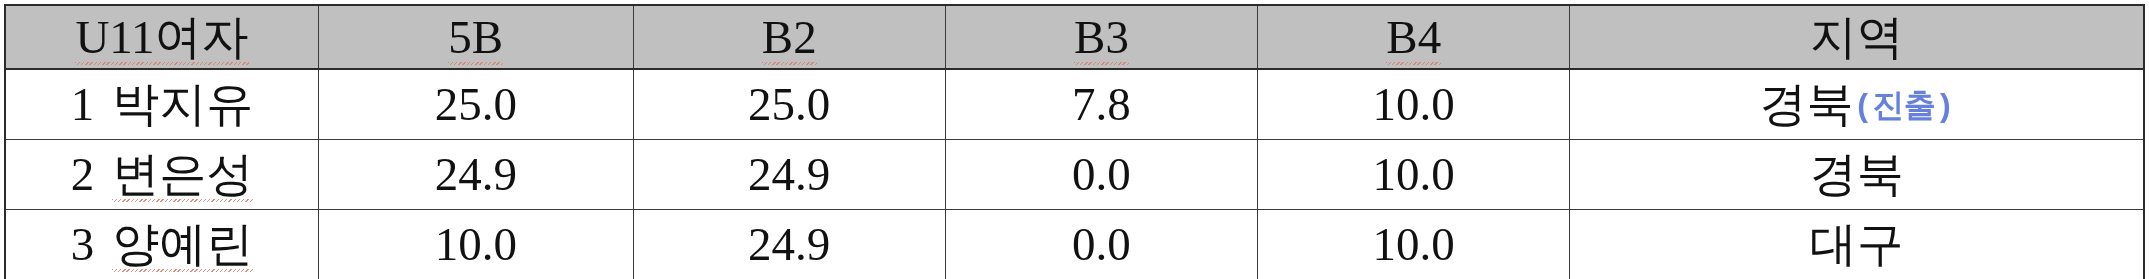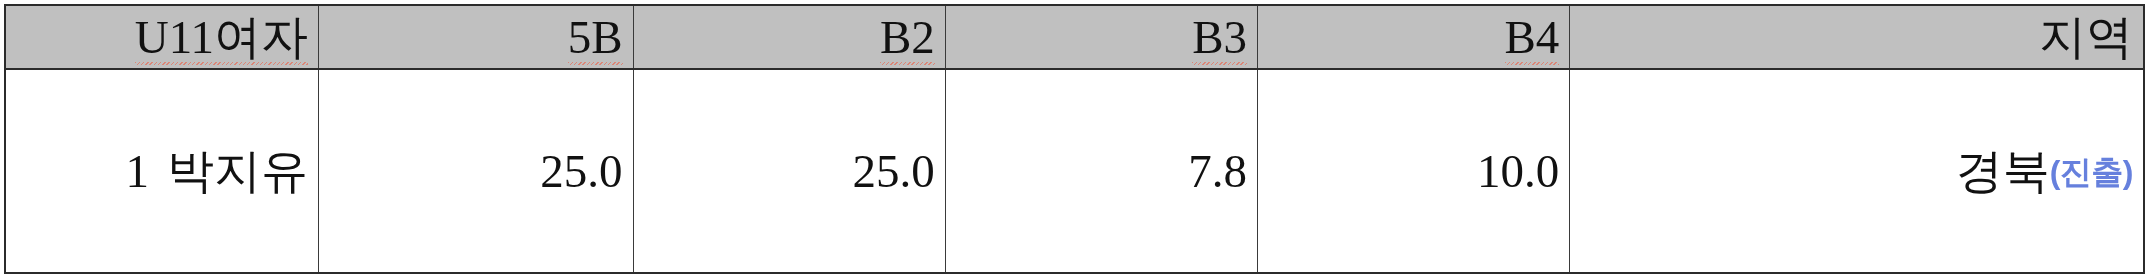--- a/index.html
+++ b/index.html
@@ -36,21 +36,21 @@
   table.results col.c-b1     { width: 262px; }
   table.results col.c-b2     { width: 260px; }
   table.results col.c-b3     { width: 260px; }
   table.results col.c-b4     { width: 260px; }
   table.results col.c-region { width: 478px; }
 
   table.results th,
   table.results td {
     border: 1px solid #3a3a3a;
     padding: 0 10px;
-    text-align: right;
+    text-align: center;
     vertical-align: middle;
     white-space: nowrap;
     overflow: hidden;
     line-height: 1.0;
   }
 
   table.results thead th {
     background: #c0c0c0;
     height: 62px;
     font-weight: normal;
@@ -93,21 +93,21 @@
 
   .rank {
     display: inline-block;
     margin-right: 18px;
   }
 
   .qualify {
     color: #6680dd;
     font-size: 32px;
     font-weight: bold;
-    font-family: Liberation Sans, sans-serif;
+    font-family: Liberation Mono, monospace;
     vertical-align: 4px;
     letter-spacing: -0.5px;
   }
 </style>
 </head>
 <body>
 
 <div class="table-wrap">
   <table class="results">
     <colgroup>
@@ -158,17 +158,61 @@
           <span class="cell-inner">7.8</span>
         </td>
         <td>
           <span class="cell-inner">10.0</span>
         </td>
         <td>
           <span class="cell-inner"><span>경북</span><span class="qualify">(진출)</span></span>
         </td>
       </tr>
 
-
+      <tr>
+        <td>
+          <span class="cell-inner">
+            <span class="rank">2</span><span class="spell">변은성</span>
+          </span>
+        </td>
+        <td>
+          <span class="cell-inner">24.9</span>
+        </td>
+        <td>
+          <span class="cell-inner">24.9</span>
+        </td>
+        <td>
+          <span class="cell-inner">0.0</span>
+        </td>
+        <td>
+          <span class="cell-inner">10.0</span>
+        </td>
+        <td>
+          <span class="cell-inner"><span>경북</span><span class="qualify"></span></span>
+        </td>
+      </tr>
+
+      <tr>
+        <td>
+          <span class="cell-inner">
+            <span class="rank">3</span><span class="spell">양예린</span>
+          </span>
+        </td>
+        <td>
+          <span class="cell-inner">10.0</span>
+        </td>
+        <td>
+          <span class="cell-inner">24.9</span>
+        </td>
+        <td>
+          <span class="cell-inner">0.0</span>
+        </td>
+        <td>
+          <span class="cell-inner">10.0</span>
+        </td>
+        <td>
+          <span class="cell-inner"><span>대구</span><span class="qualify"></span></span>
+        </td>
+      </tr>
 
     </tbody>
   </table>
 </div>
 
 </body></html>

